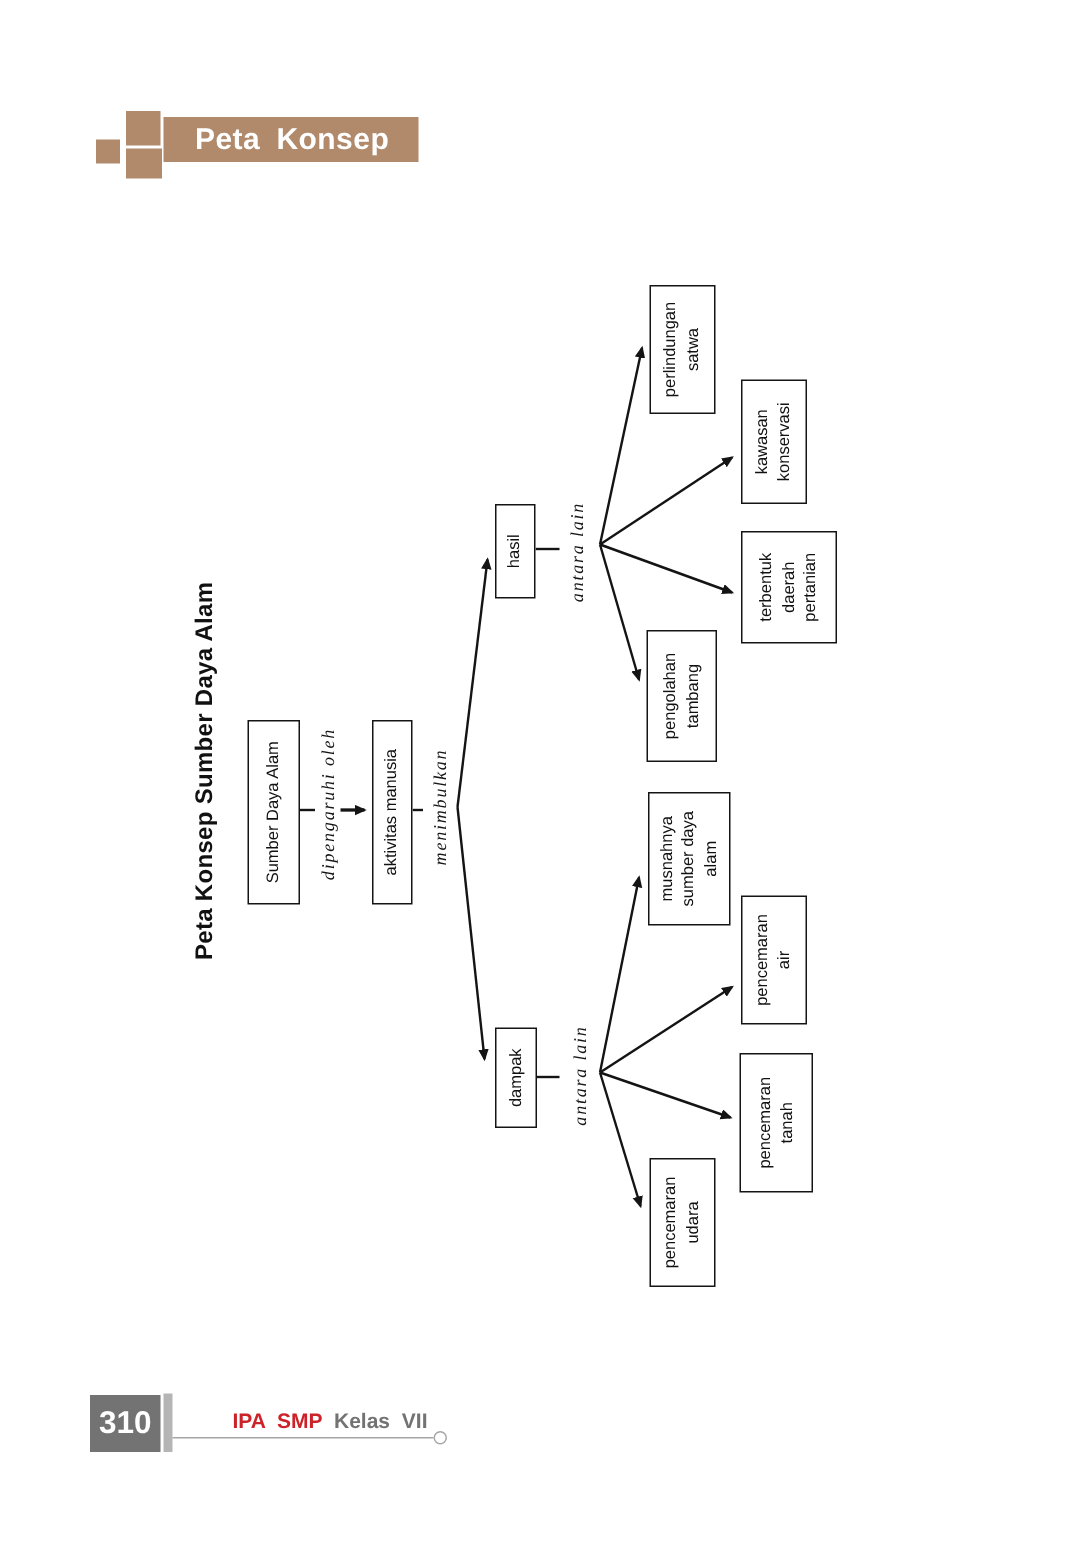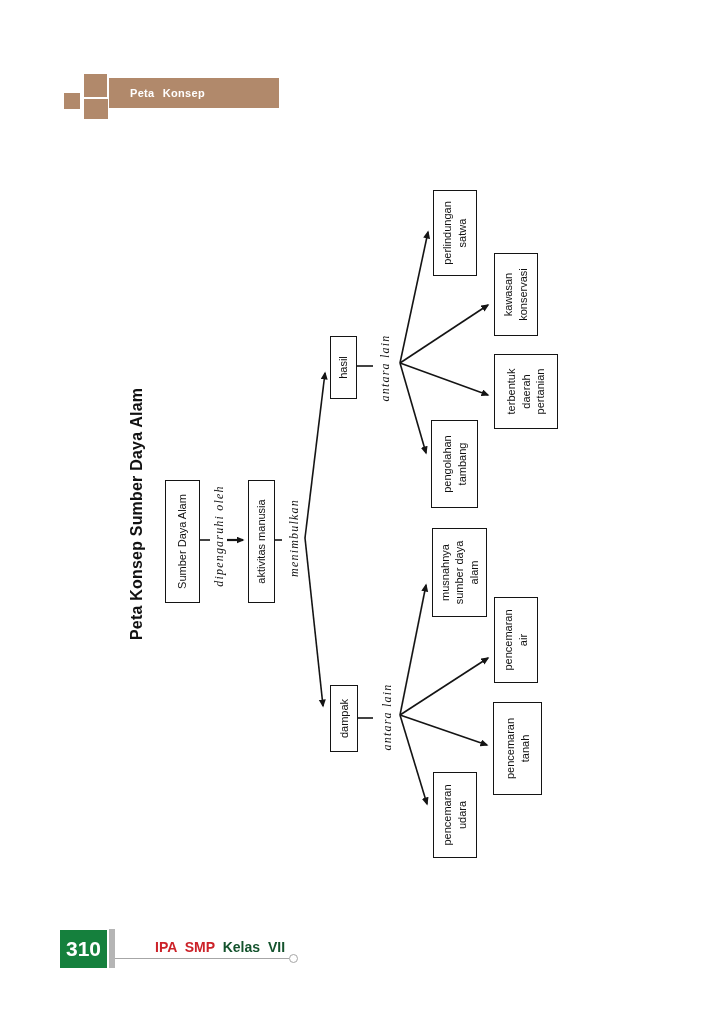--- a/index.html
+++ b/index.html
@@ -7,21 +7,21 @@
     width:728px;height:1030px;position:relative;background:#ffffff;
     font-family:"Liberation Sans", sans-serif;overflow:hidden;
   }
   
   .hdr-sq{position:absolute;background:#b1896b;}
   #hdr-sq1{left:84px;top:74px;width:23px;height:23px;}
   #hdr-sq2{left:64px;top:93px;width:16px;height:16px;}
   #hdr-sq3{left:84px;top:99px;width:24px;height:20px;}
   #hdr-bar{
     position:absolute;left:109px;top:78px;width:170px;height:30px;
-    background:#b1896b;color:#ffffff;font-weight:bold;font-size:11px;
+    background:#b1896b;color:#ffffff;font-weight:bold;font-size:20px;
     line-height:30px;padding-left:21px;box-sizing:border-box;
     word-spacing:5px;letter-spacing:.3px;
   }
   
   #map{
     position:absolute;left:118px;top:865px;width:700px;height:470px;
     transform:rotate(-90deg);transform-origin:0 0;
   }
   #map svg{position:absolute;left:0;top:0;}
   .map-title{
@@ -51,35 +51,35 @@
     font-family:"Liberation Serif", serif;font-style:italic;
     font-size:12px;letter-spacing:1.2px;color:#151515;white-space:nowrap;
   }
   #el-dipengaruhi{left:329px;top:101px;}
   #el-menimbulkan{left:327px;top:176px;}
   #el-antara-hasil{left:497px;top:267px;}
   #el-antara-dampak{left:148px;top:269px;}
   
   #ftr-pagebox{
     position:absolute;left:60px;top:930px;width:47px;height:38px;
-    background:#15803d;color:#fff;font-weight:bold;font-size:21px;
+    background:#737373;color:#fff;font-weight:bold;font-size:21px;
     display:flex;align-items:center;justify-content:center;
   }
   #ftr-graybar{position:absolute;left:109px;top:929px;width:6px;height:39px;background:#b5b5b5;}
   #ftr-line{position:absolute;left:115px;top:958px;width:174px;height:1px;background:#a6a6a6;}
   #ftr-circle{
     position:absolute;left:289px;top:954px;width:9px;height:9px;
     border:1.5px solid #a6a6a6;border-radius:50%;background:#fff;box-sizing:border-box;
   }
   #ftr-book{
     position:absolute;left:155px;top:939px;font-size:14px;font-weight:bold;
     white-space:nowrap;word-spacing:4px;
   }
   #ftr-book .red{color:#cc2229;text-align:right;}
-  #ftr-book .blue{color:#14532d;}
+  #ftr-book .blue{color:#737373;}
 </style>
 </head>
 <body>
 
 <div class="hdr-sq" id="hdr-sq1"></div>
 <div class="hdr-sq" id="hdr-sq2"></div>
 <div class="hdr-sq" id="hdr-sq3"></div>
 <div id="hdr-bar">
   <span>Peta Konsep</span>
 </div>

